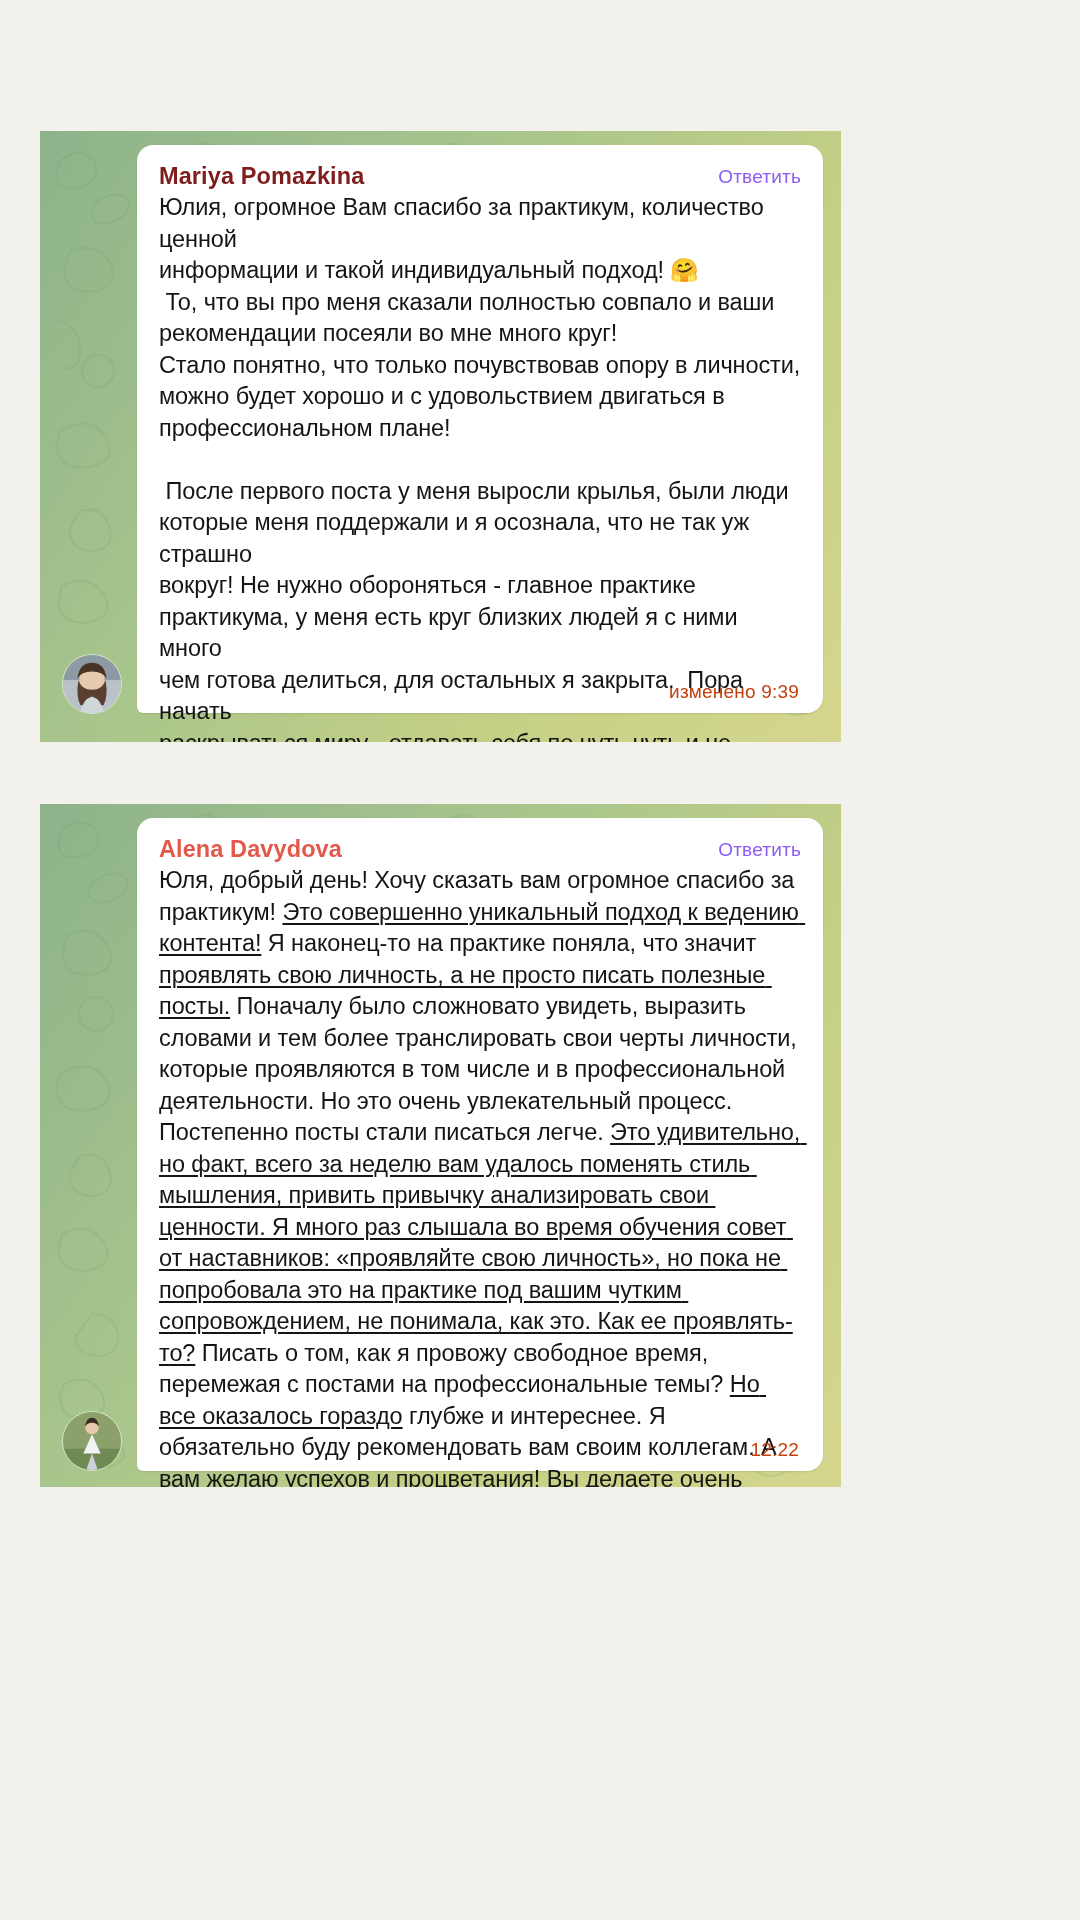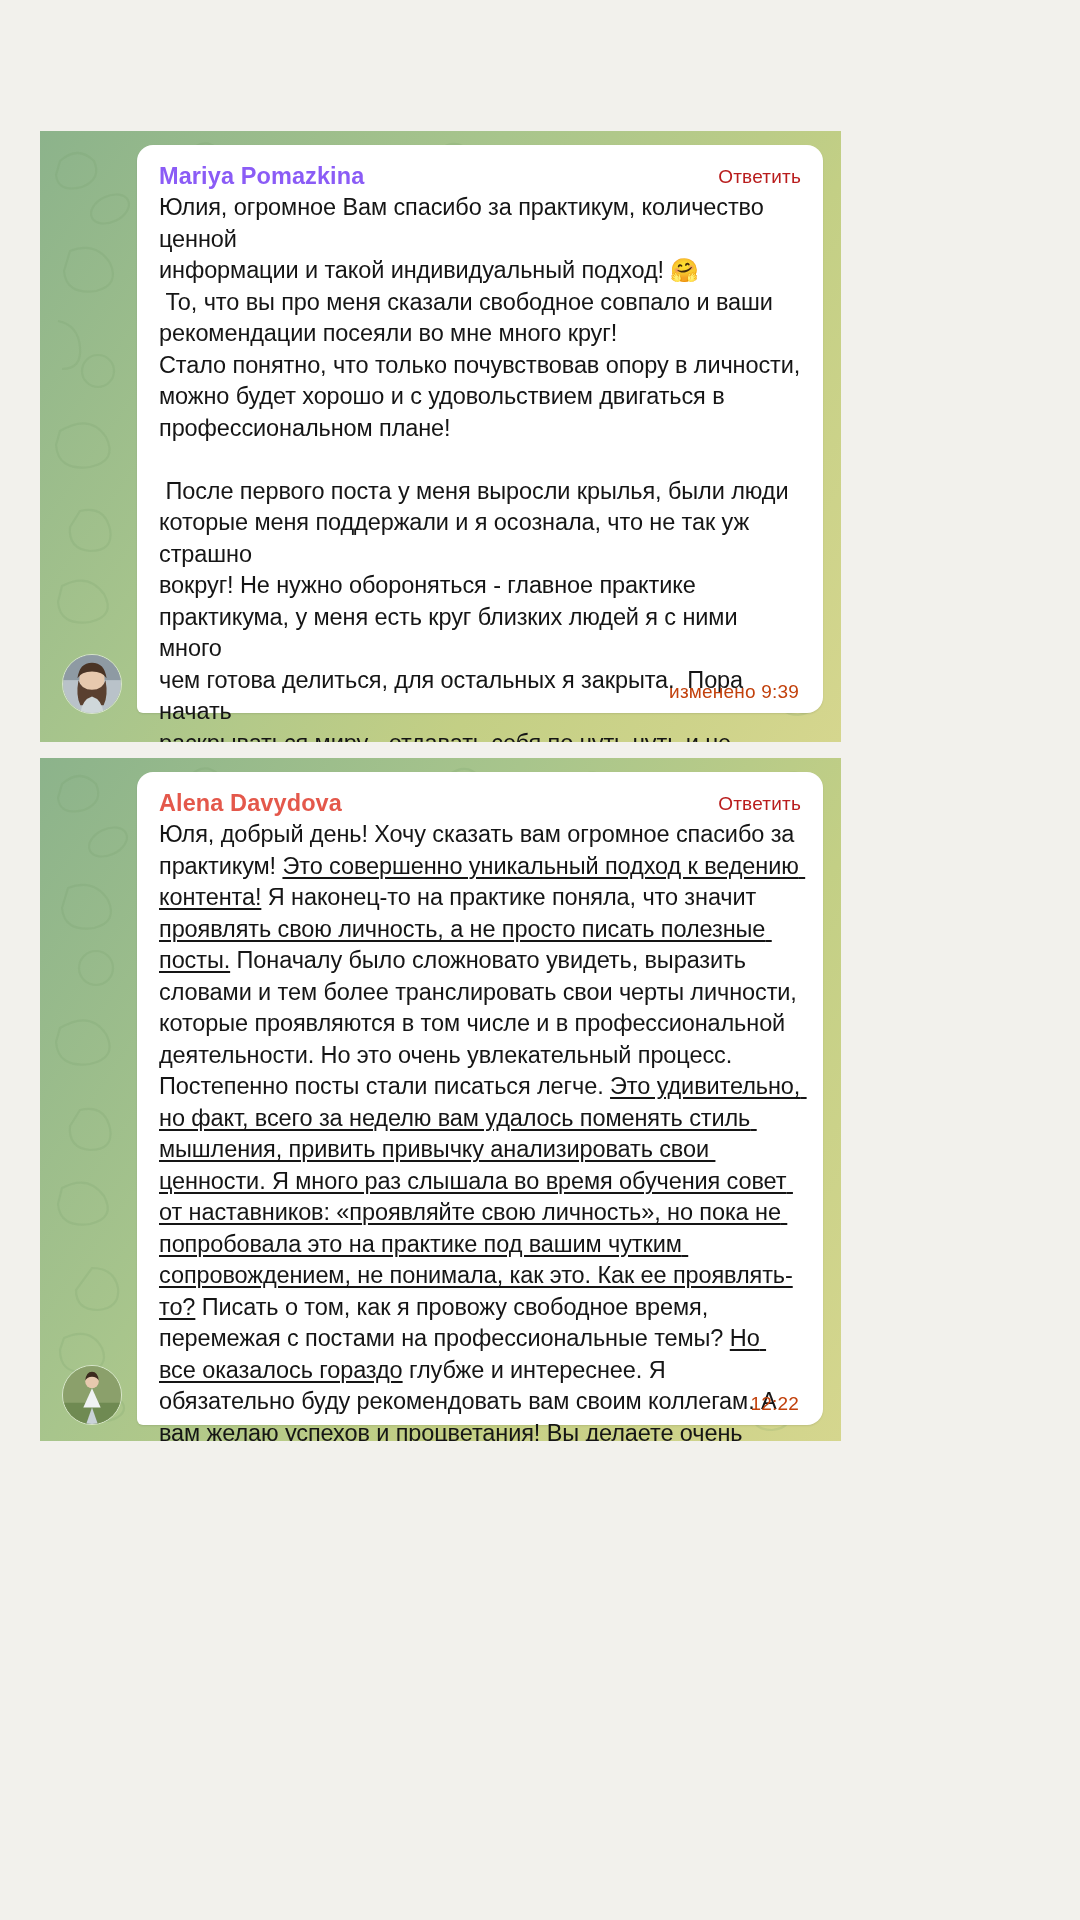--- a/index.html
+++ b/index.html
@@ -18,21 +18,21 @@
     background:linear-gradient(125deg,#8cb38b 0%,#a8c58c 38%,#c3cf85 68%,#d5d68e 100%);
   }
   .shot .pattern {
     position:absolute; inset:0;
     opacity:.30;
     pointer-events:none;
   }
   .shot .pattern svg { width:100%; height:100%; display:block; }
 
   #shot1 { left:40px;  top:131px;  width:801px; height:611px; }
-  #shot2 { left:40px;  top:758px;  width:801px; height:683px; }
+  #shot2 { left:40px;  top:804px;  width:801px; height:683px; }
 
   
   .bubble {
     position:absolute;
     background:#ffffff;
     border-radius:16px 16px 16px 6px;
     box-shadow:0 1px 2px rgba(0,0,0,.10);
   }
   #shot1 .bubble { left:97px; top:14px; right:18px; bottom:29px; }
   #shot2 .bubble { left:97px; top:14px; right:18px; bottom:16px;
@@ -40,24 +40,24 @@
 
   .bubble-inner { padding:18px 22px 10px 22px; }
 
   .head {
     display:flex; align-items:flex-start; justify-content:space-between;
     margin-bottom:2px;
   }
   .sender {
     font-size:23.5px; font-weight:bold; letter-spacing:.1px; line-height:1.15;
   }
-  .sender.green { color:#8b5cf6; }
+  .sender.green { color:#7f1d1d; }
   .sender.red   { color:#e4584b; }
   .reply {
-    font-size:19px; color:#b91c1c; letter-spacing:.2px;
+    font-size:19px; color:#8b5cf6; letter-spacing:.2px;
     padding-top:3px; white-space:nowrap;
   }
 
   .body {
     font-size:23.5px;
     line-height:31.5px;
     color:#151515;
     letter-spacing:-.1px;
     white-space:pre-wrap;
     word-break:normal;
@@ -134,21 +134,21 @@
 
     <div class="bubble">
       <div class="bubble-inner">
         <div class="head">
           <span class="sender green">Mariya Pomazkina</span>
           <span class="reply">Ответить</span>
         </div>
 
         <div class="body"><span>Юлия, огромное Вам спасибо за практикум, количество ценной</span>
 <span>информации и такой индивидуальный подход! </span><span class="emoji">🤗</span>
-<span> То, что вы про меня сказали свободное совпало и ваши</span>
+<span> То, что вы про меня сказали полностью совпало и ваши</span>
 <span>рекомендации посеяли во мне много круг!</span>
 <span>Стало понятно, что только почувствовав опору в личности,</span>
 <span>можно будет хорошо и с удовольствием двигаться в</span>
 <span>профессиональном плане!</span>
 
 <span> После первого поста у меня выросли крылья, были люди</span>
 <span>которые меня поддержали и я осознала, что не так уж страшно</span>
 <span>вокруг! Не нужно обороняться - главное практике</span>
 <span>практикума, у меня есть круг близких людей я с ними много</span>
 <span>чем готова делиться, для остальных я закрыта.  Пора начать</span>

